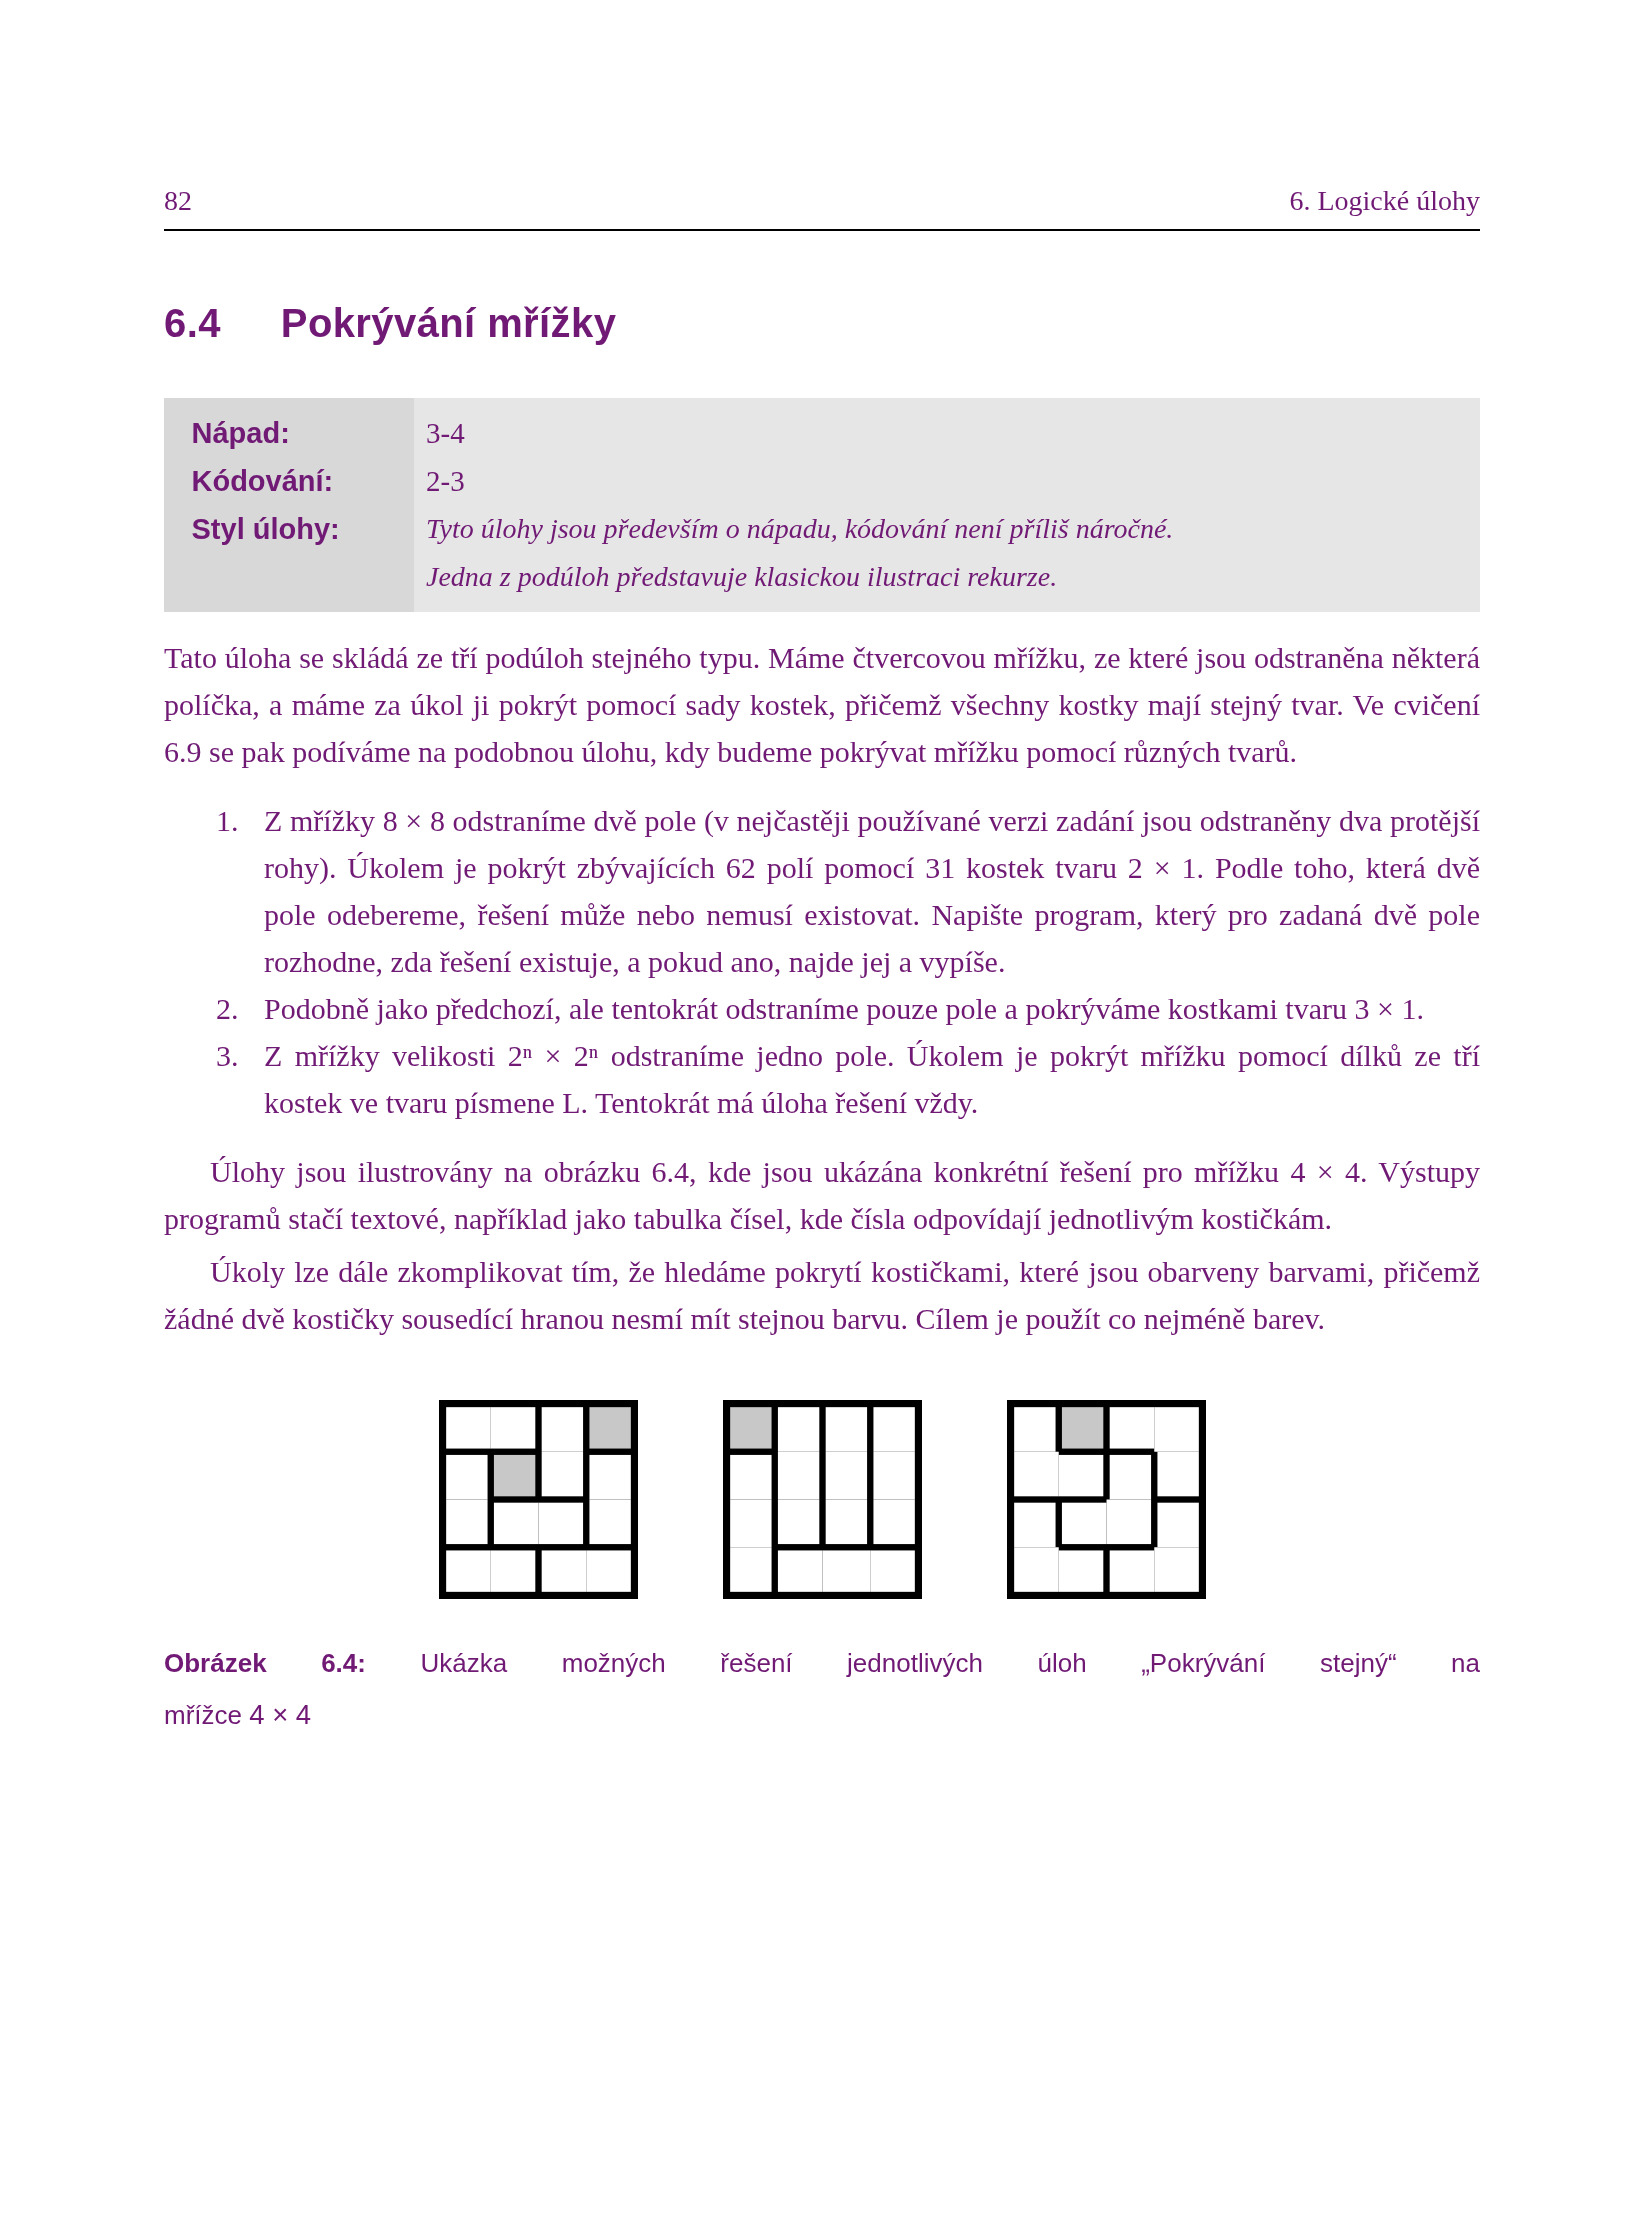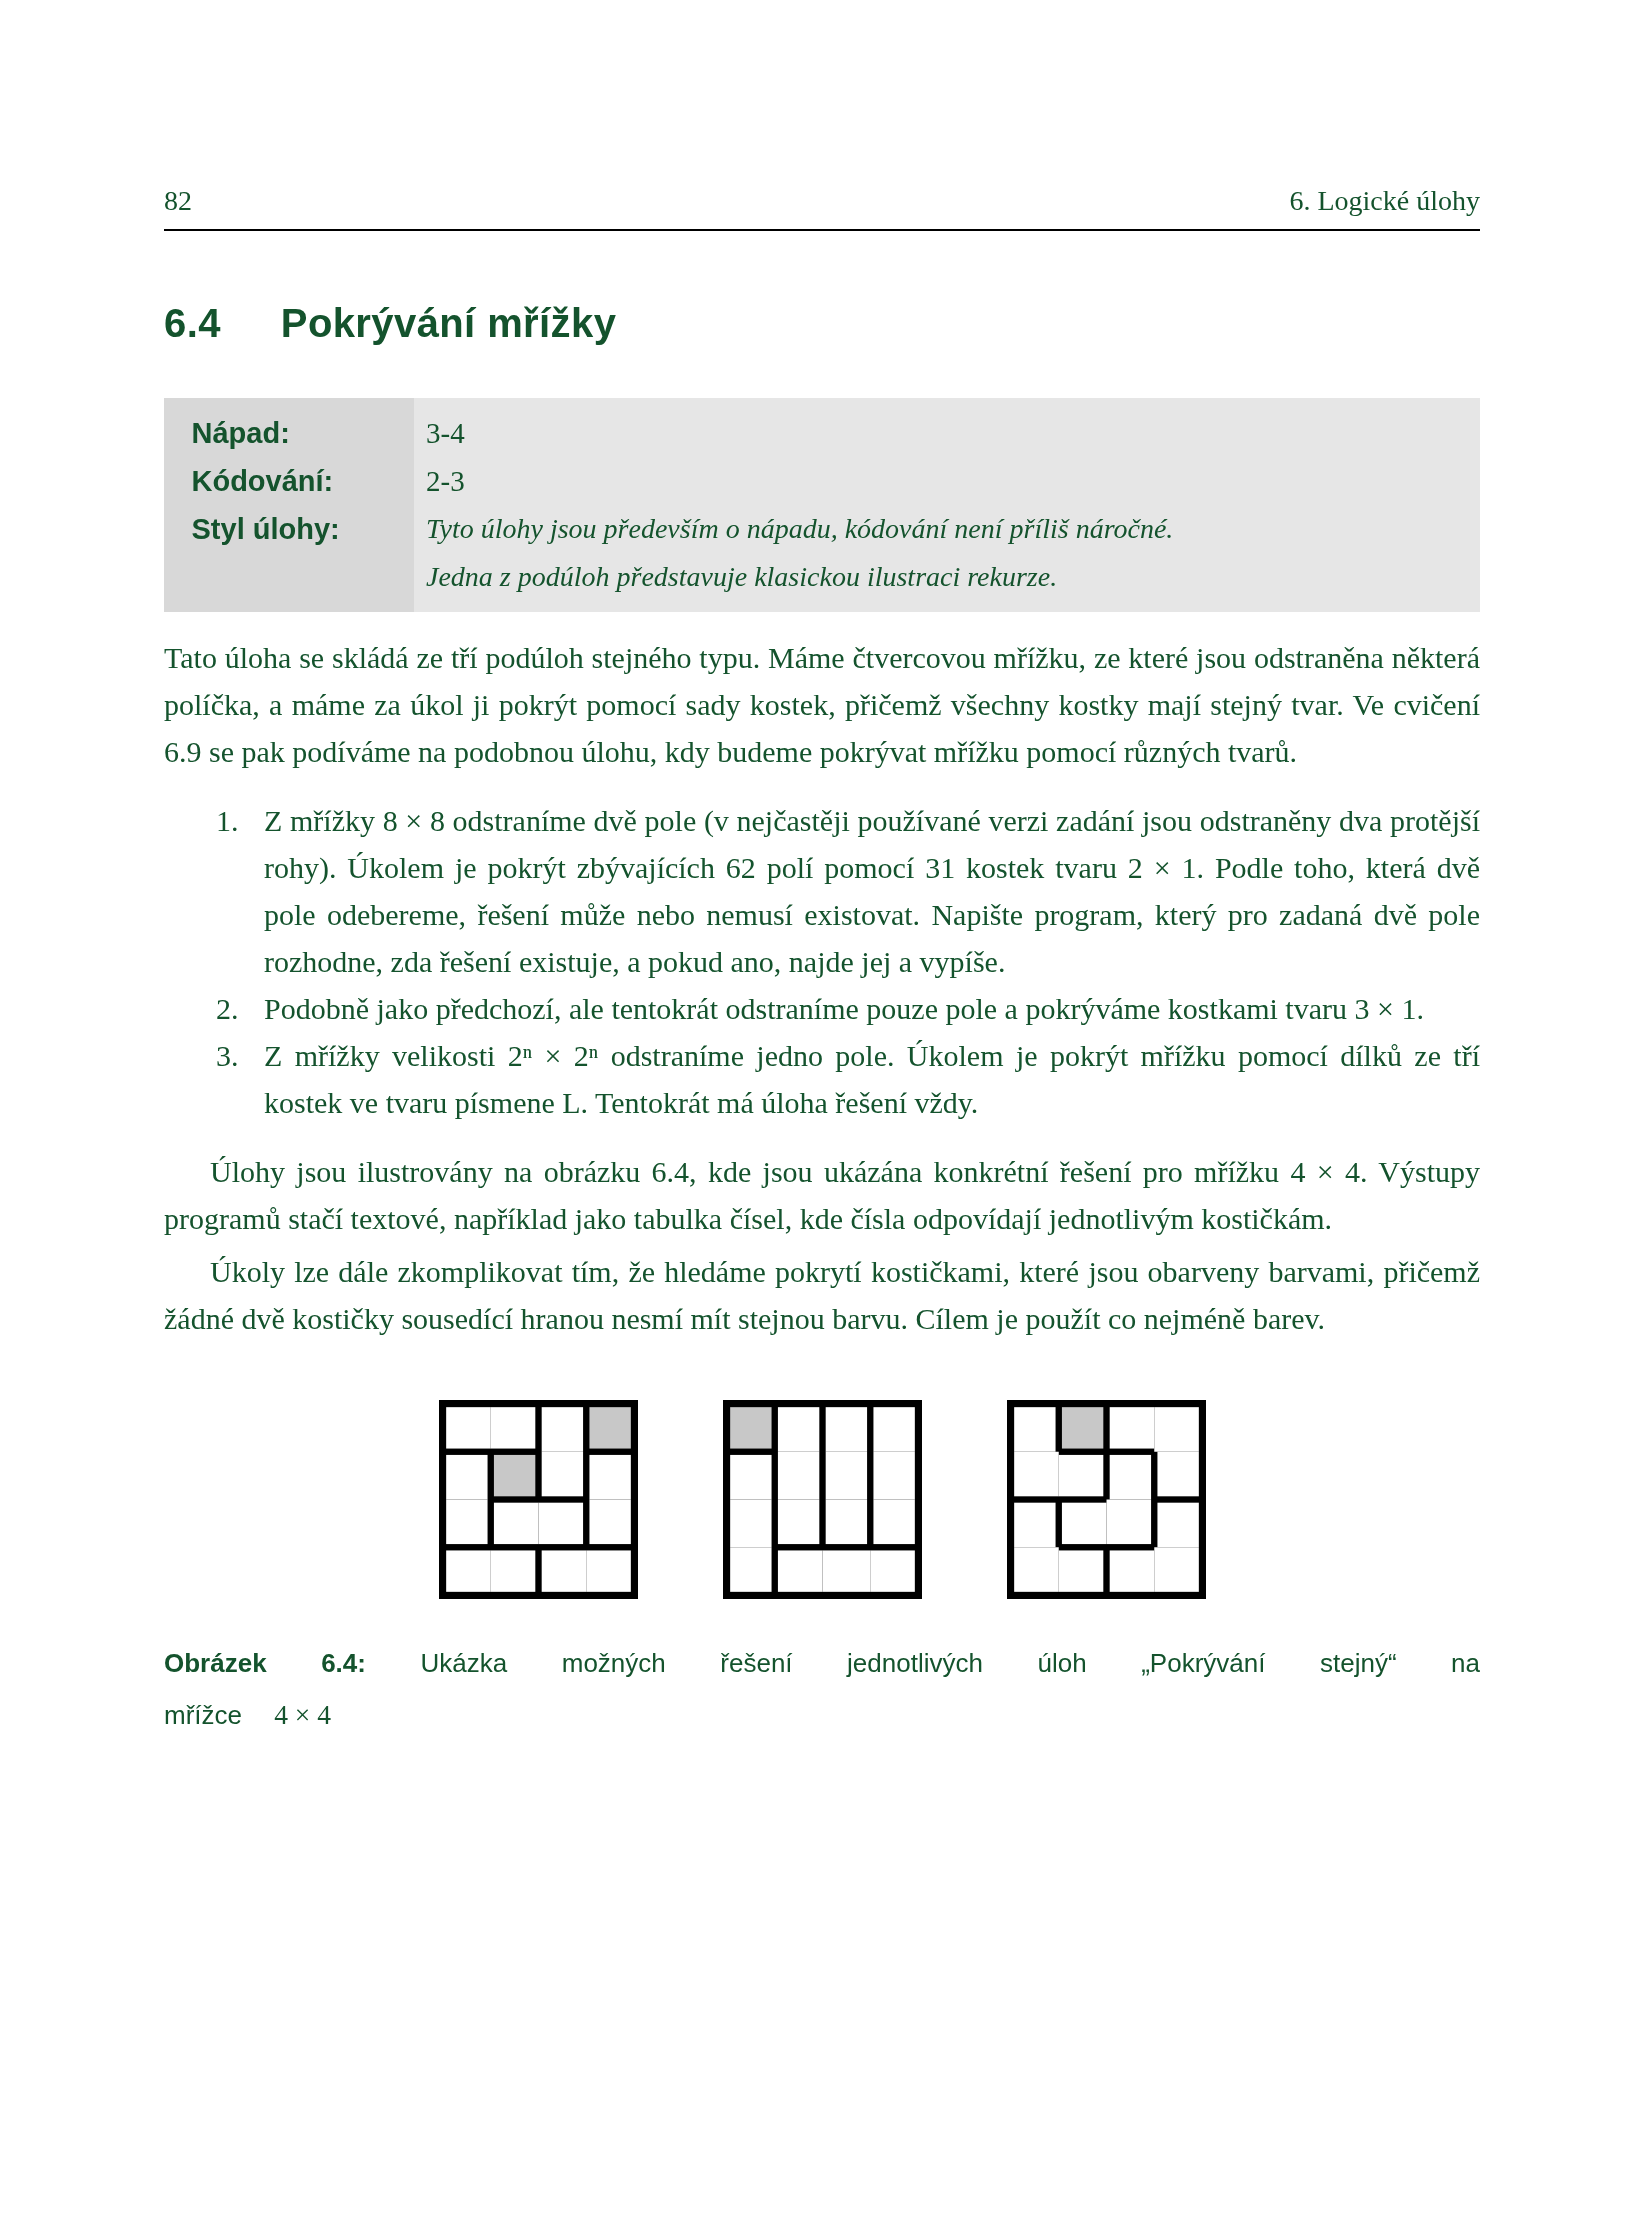--- a/index.html
+++ b/index.html
@@ -1,19 +1,19 @@
 <!DOCTYPE html>
 <html lang="cs" style="--label-bg: #d8d8d8; --value-bg: #e6e6e6;font-size:13.3px"><head>
 <meta charset="utf-8">
 <style>
   html,body { margin:0; padding:0; background:#777; }
   .page {
     width:1645px; height:2216px;
     background:#ffffff;
-    color:#14532d;
+    color:#701a75;
     position:relative;
     overflow:hidden;
     font-family:"Liberation Serif", serif;
     margin:0 auto;
   }
   .content { margin:0 164px; width:1316px; }
 
   
   .header {
     padding-top:185px;
@@ -85,21 +85,21 @@
     gap:85px;
   }
   .caption {
     margin-top:38px;
     font-family:"Liberation Sans", sans-serif;
     font-size:26px;
     line-height:52px;
   }
   .cap1 { text-align:justify; text-align-last:justify; }
   .capbold { font-weight:bold; }
-  .capmath { font-family:Liberation Serif, serif; font-size:27.5px;margin-left:25px; }
+  .capmath { font-family:Liberation Sans, sans-serif; font-size:27.5px; }
 </style>
 </head>
 <body>
 
 <div class="page">
   <div class="content">
 
     <div class="header">
       <span>82</span>
       <span>6.  Logické úlohy</span>

